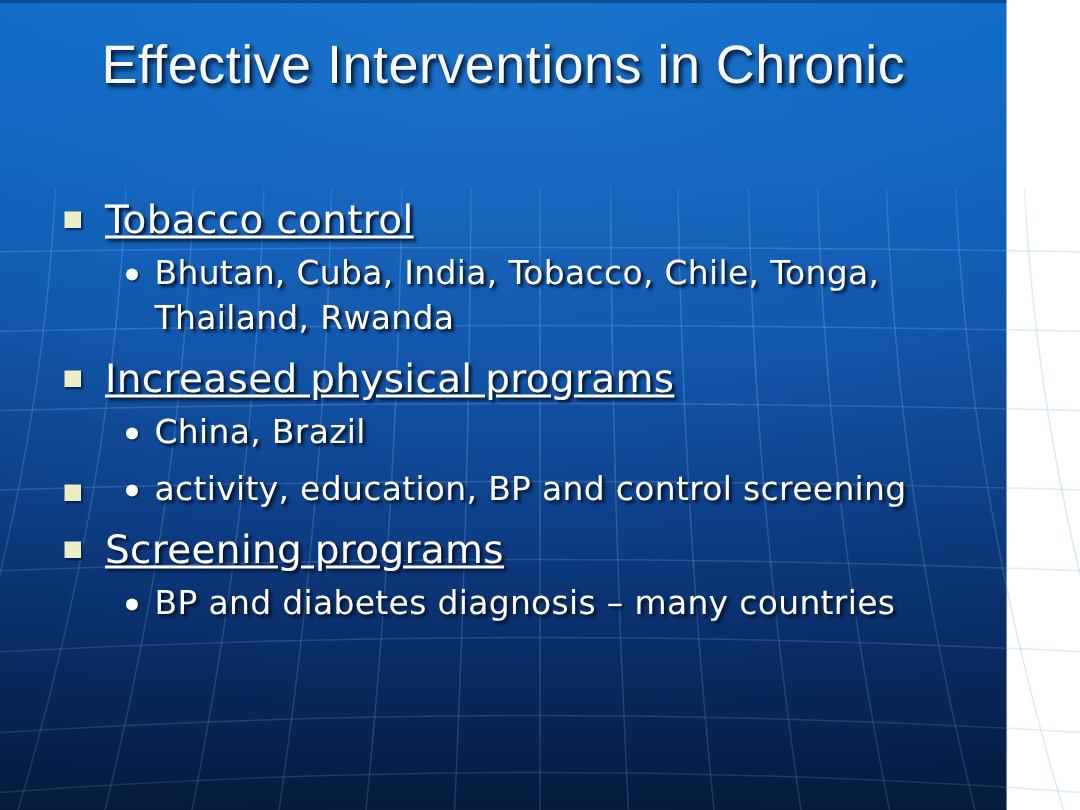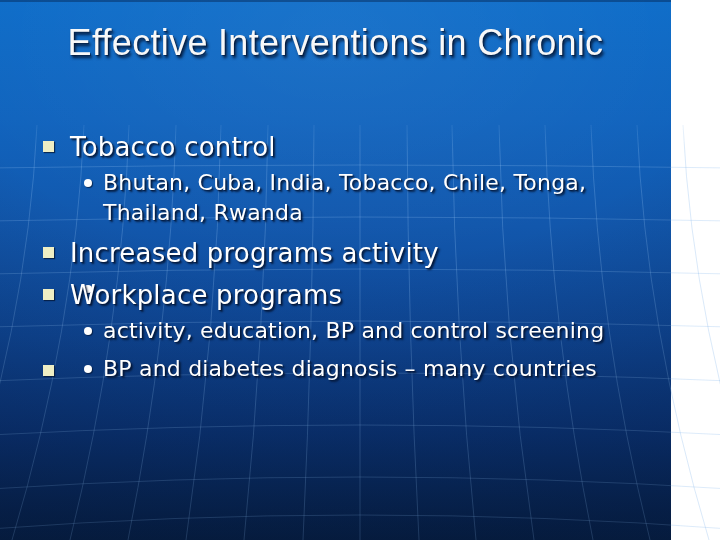--- a/index.html
+++ b/index.html
@@ -31,20 +31,21 @@
     font-size: 36px; line-height: 46px; font-weight: 400;
     text-shadow: 1px 1px 0 rgba(3,18,45,0.55), 2px 3px 3px rgba(3,18,45,0.9);
     letter-spacing: 0.3px;
   }
 
   .content {
     position: absolute; top: 130px; left: 40px; right: 24px;
     color: #FFFFFF;
     text-shadow: 1px 1px 0 rgba(3,18,45,0.5), 2px 2px 2px rgba(3,18,45,0.85);
     letter-spacing: 0.2px;
+    text-decoration: underline;
   }
   .l1 {
     position: relative; padding-left: 30px; margin-top: 8px;
     font-family: "DejaVu Sans", sans-serif;
     font-size: 26px; line-height: 34px;
   }
   .l1:first-child { margin-top: 0; }
   .sq {
     position: absolute; left: 3px; top: 11px; width: 11px; height: 11px;
     background: #EEEEC4; box-shadow: 1px 1px 1px rgba(3,18,45,0.7);
@@ -118,37 +119,38 @@
       <span class="sq"></span>
       <span class="txt">Tobacco control</span>
     </div>
     <div class="l2">
       <span class="dot"></span>
       <span class="txt">Bhutan, Cuba, India, Tobacco, Chile, Tonga, Thailand, Rwanda</span>
     </div>
 
     <div class="l1">
       <span class="sq"></span>
-      <span class="txt">Increased programs activity</span>
+      <span class="txt">Increased physical programs</span>
     </div>
     <div class="l2">
       <span class="dot"></span>
+      <span class="txt">China, Brazil</span>
     </div>
 
     <div class="l1">
       <span class="sq"></span>
-      <span class="txt">Workplace programs</span>
     </div>
     <div class="l2">
       <span class="dot"></span>
       <span class="txt">activity, education, BP and control screening</span>
     </div>
 
     <div class="l1">
       <span class="sq"></span>
+      <span class="txt">Screening programs</span>
     </div>
     <div class="l2">
       <span class="dot"></span>
       <span class="txt">BP and diabetes diagnosis – many countries</span>
     </div>
 
   </div>
 </div>
 
 </body></html>

